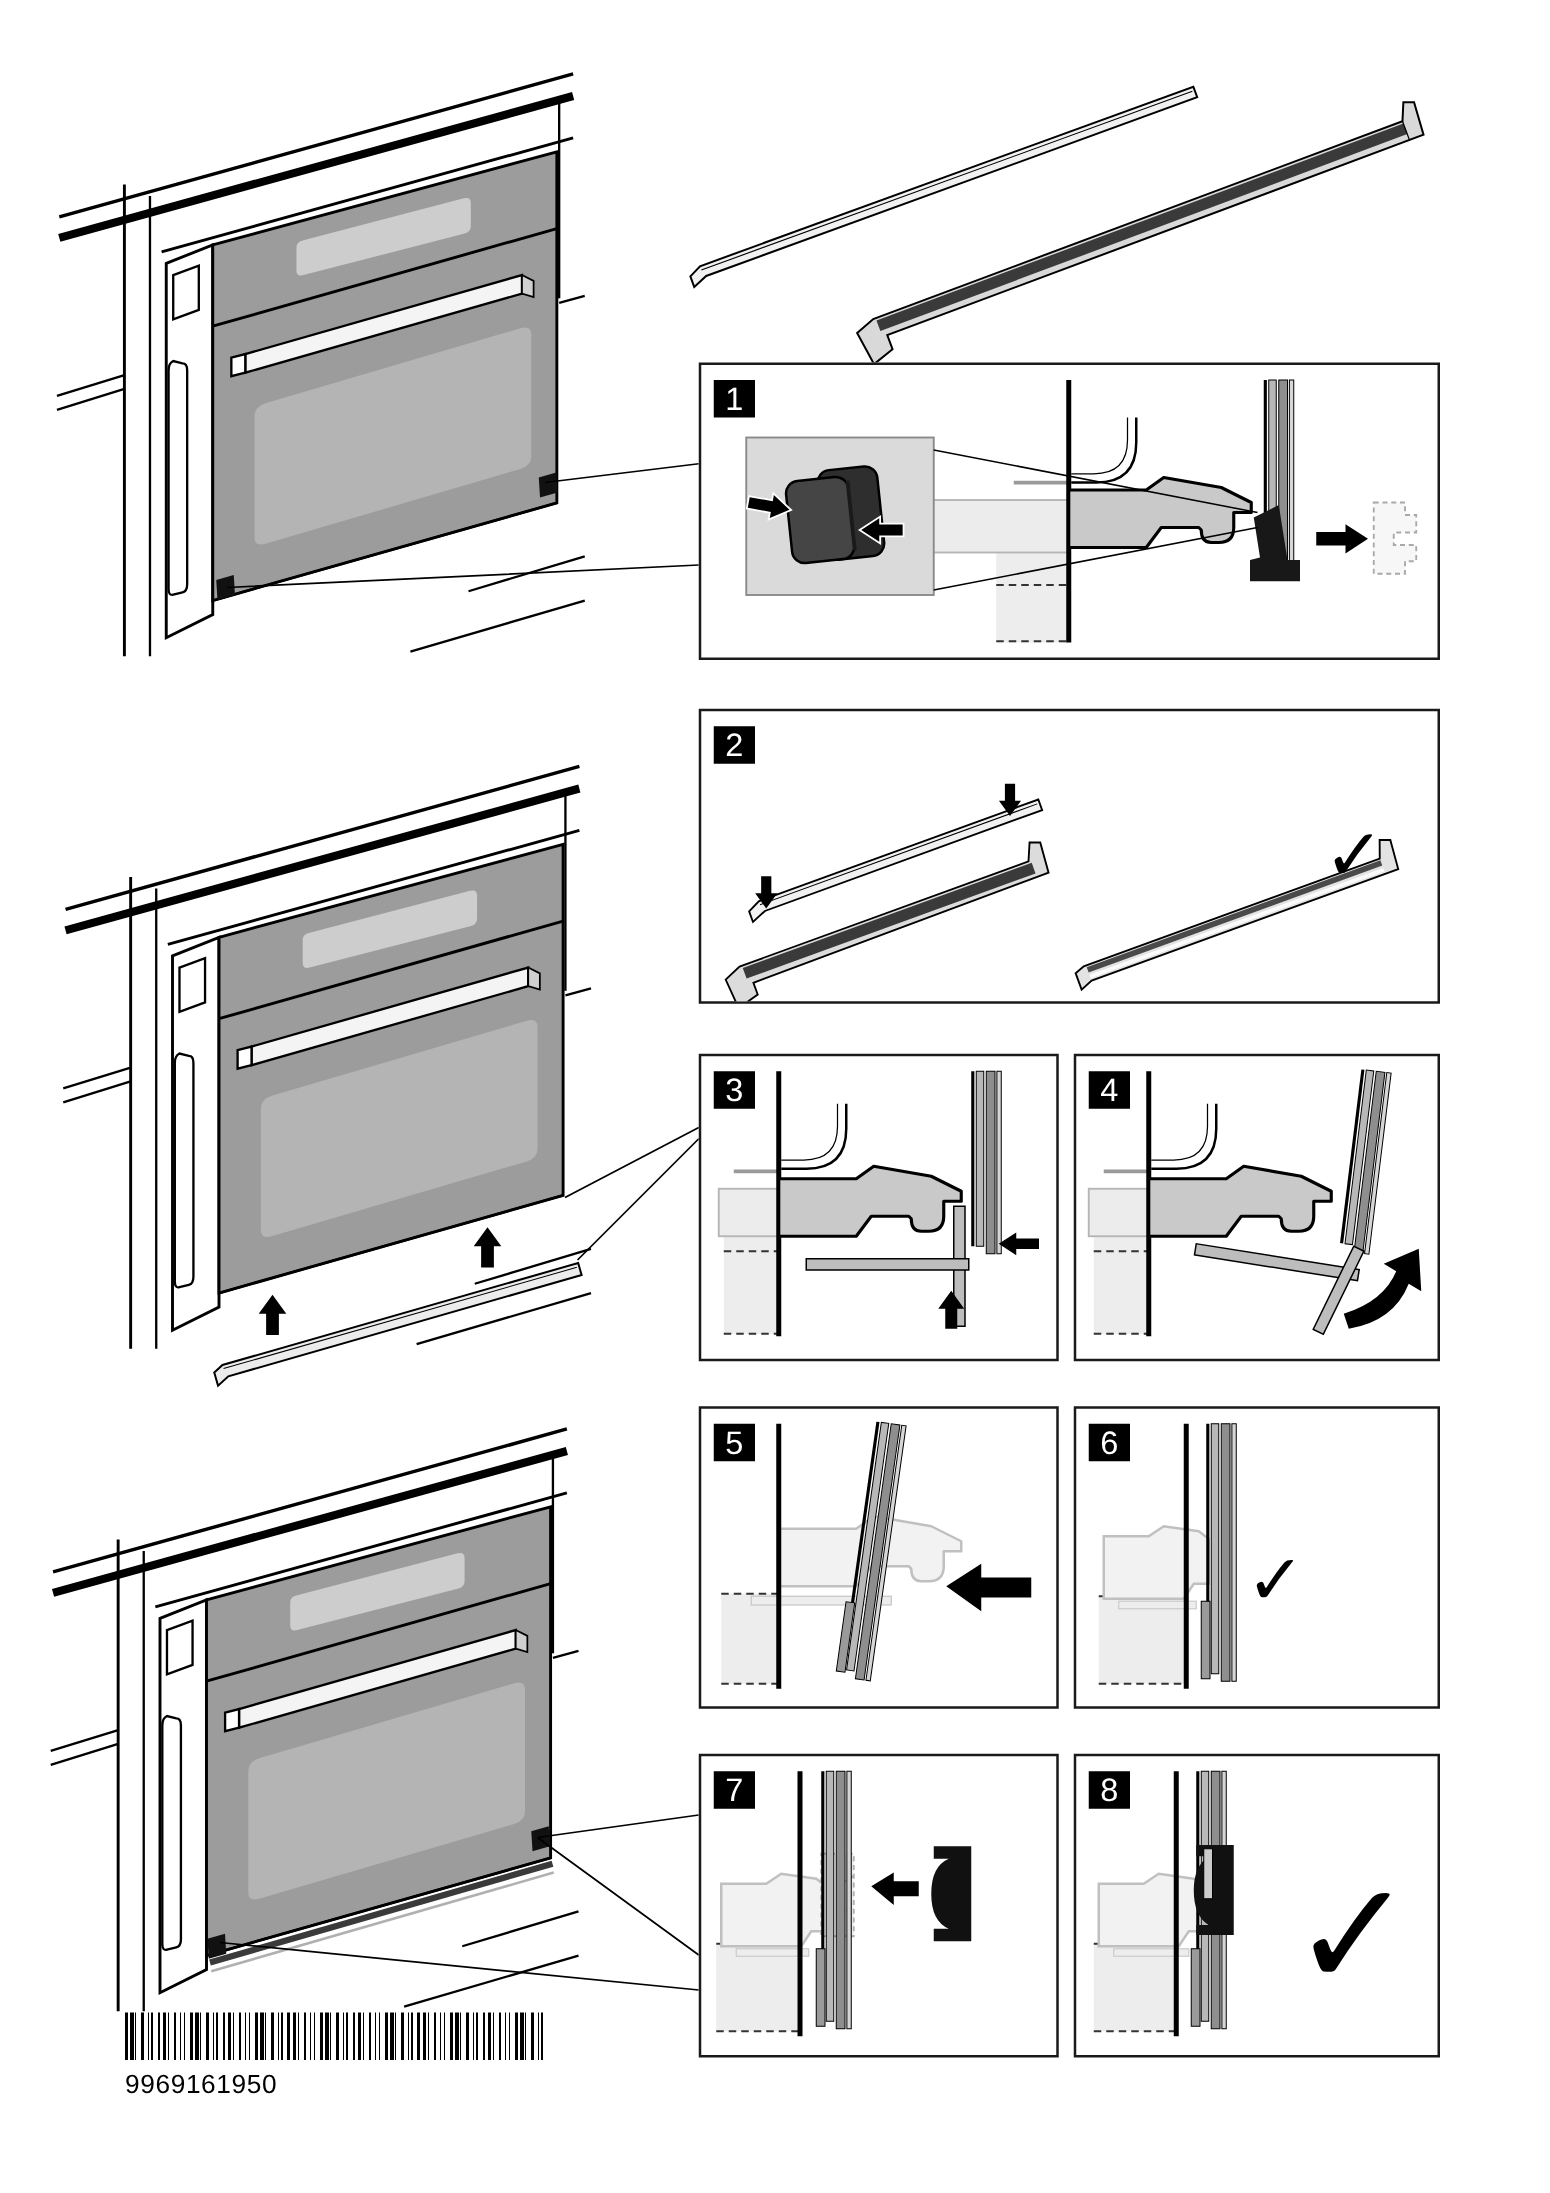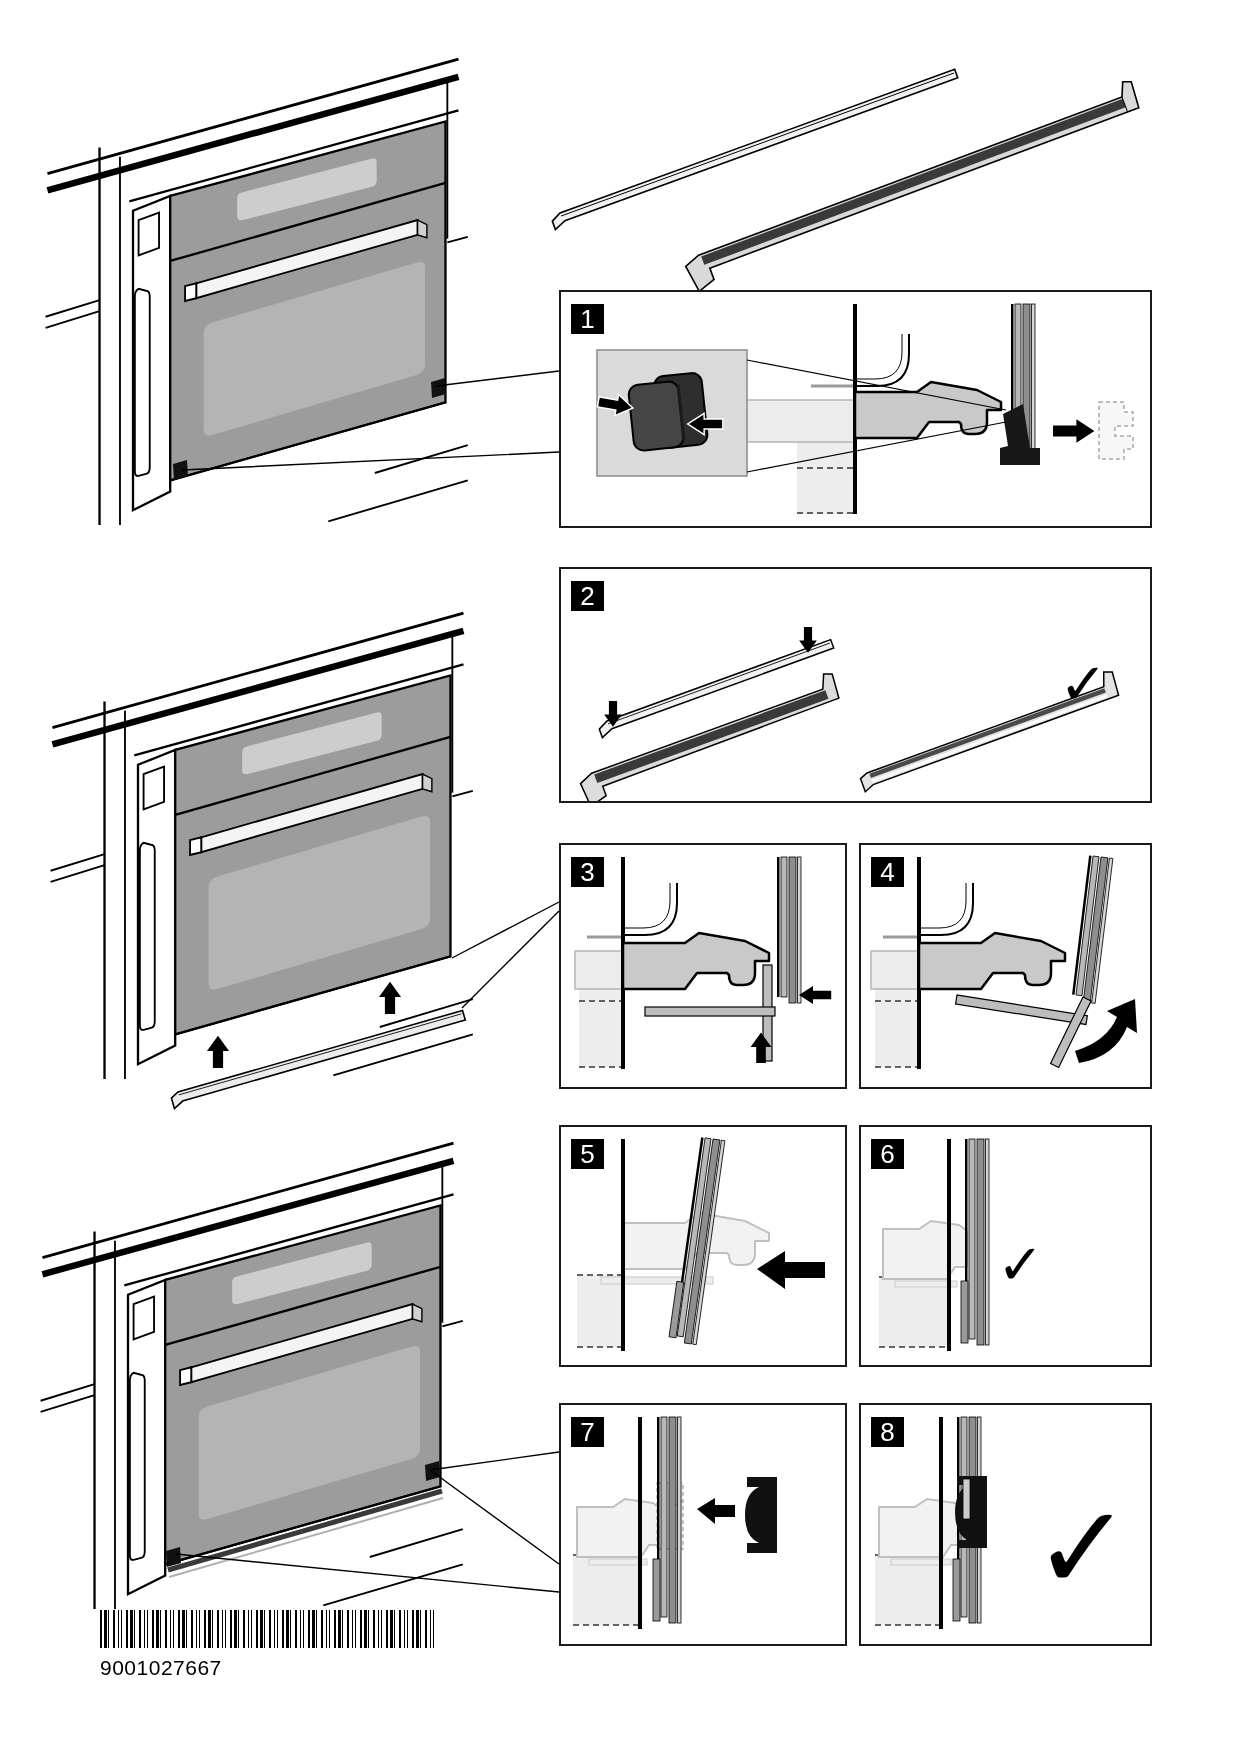--- a/index.html
+++ b/index.html
@@ -283,15 +283,15 @@
       <rect x="30" y="154" width="60" height="6" fill="#ededed" stroke="#cccccc" stroke-width="1"></rect>
       <rect x="78" y="12" width="4" height="212" fill="#000"></rect>
       <use href="#secdoorT" x="96" y="12"></use>
       <rect x="92" y="154" width="7" height="62" fill="#9a9a9a" stroke="#000" stroke-width="0.8"></rect>
       <path d="M 96 71 H 126 V 143 H 96 V 135 H 106 Q 94 128 94 107 Q 94 88 106 80 H 96 Z" fill="#111"></path>
       <rect x="102" y="74" width="7" height="40" fill="#cccccc" stroke="#000" stroke-width="0.8"></rect>
     </svg>
   </div>
 
   <div class="barcode"></div>
-  <div class="barcode-num">9001027667</div>
+  <div class="barcode-num">9969161950</div>
 
 </div>
 
 </body></html>

